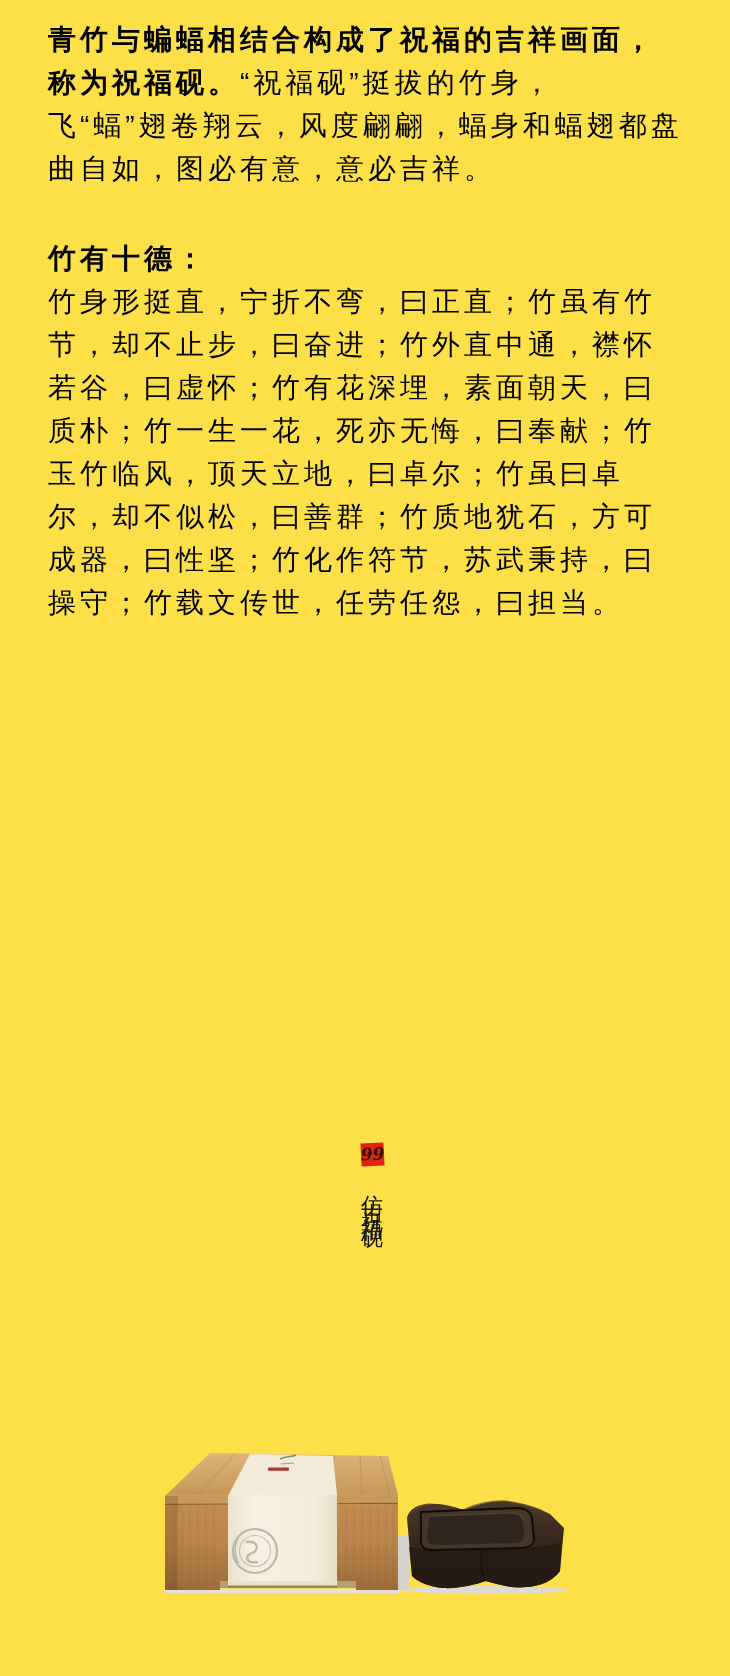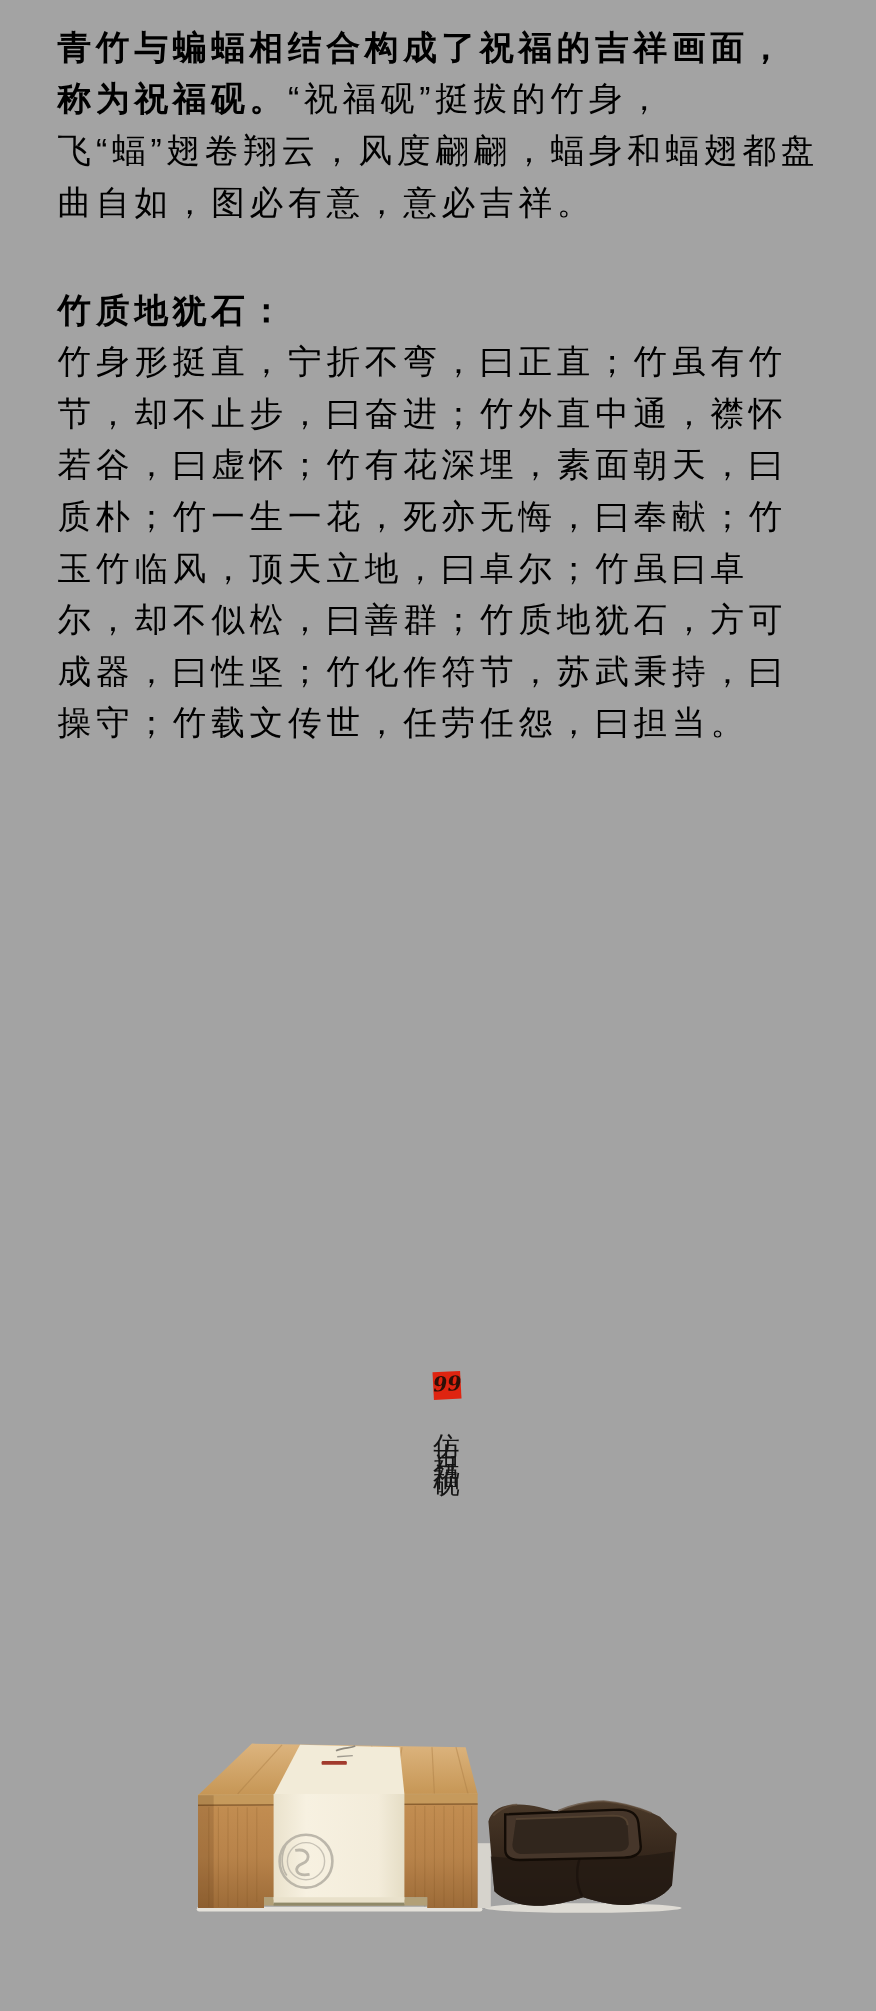--- a/index.html
+++ b/index.html
@@ -1,20 +1,20 @@
 <!DOCTYPE html>
 <html><head>
 <meta charset="utf-8">
 <style>
   html, body { margin: 0; padding: 0; background: #ffffff; }
   .page {
     position: relative;
     width: 730px;
     height: 1676px;
-    background: #a3a3a3;
+    background: #fde047;
     overflow: hidden;
     font-family: "Liberation Sans", "DejaVu Sans", sans-serif;
   }
 
   
   .article {
     position: absolute;
     left: 48px;
     top: 18px;
     width: 636px;
@@ -84,21 +84,21 @@
   }
 </style>
 </head>
 <body>
 
 <div class="page">
 
   <div class="article">
     <p><span class="run bold">青竹与蝙蝠相结合构成了祝福的吉祥画面，称为祝福砚。</span><span class="run">“祝福砚”挺拔的竹身，
 飞“蝠”翅卷翔云，风度翩翩，蝠身和蝠翅都盘曲自如，图必有意，意必吉祥。</span></p>
-    <p><span class="run bold">竹质地犹石：</span><span class="run">
+    <p><span class="run bold">竹有十德：</span><span class="run">
 竹身形挺直，宁折不弯，曰正直；竹虽有竹节，却不止步，曰奋进；竹外直中通，襟怀若谷，曰虚怀；竹有花深埋，素面朝天，曰质朴；竹一生一花，死亦无悔，曰奉献；竹玉竹临风，顶天立地，曰卓尔；竹虽曰卓尔，却不似松，曰善群；竹质地犹石，方可成器，曰性坚；竹化作符节，苏武秉持，曰操守；竹载文传世，任劳任怨，曰担当。</span></p>
   </div>
 
   <div class="label-col">
     <div class="label-inner">
       <div class="price-badge">99</div>
       <div class="vtext">仿古祝福砚</div>
     </div>
   </div>
 

